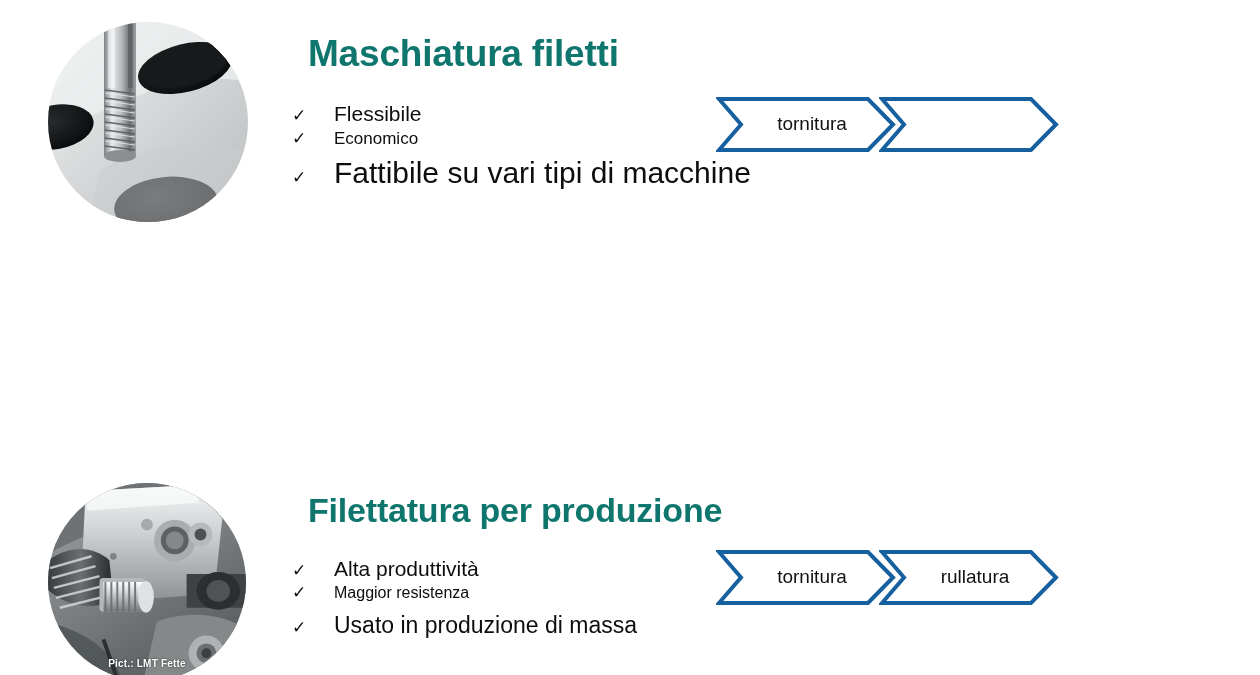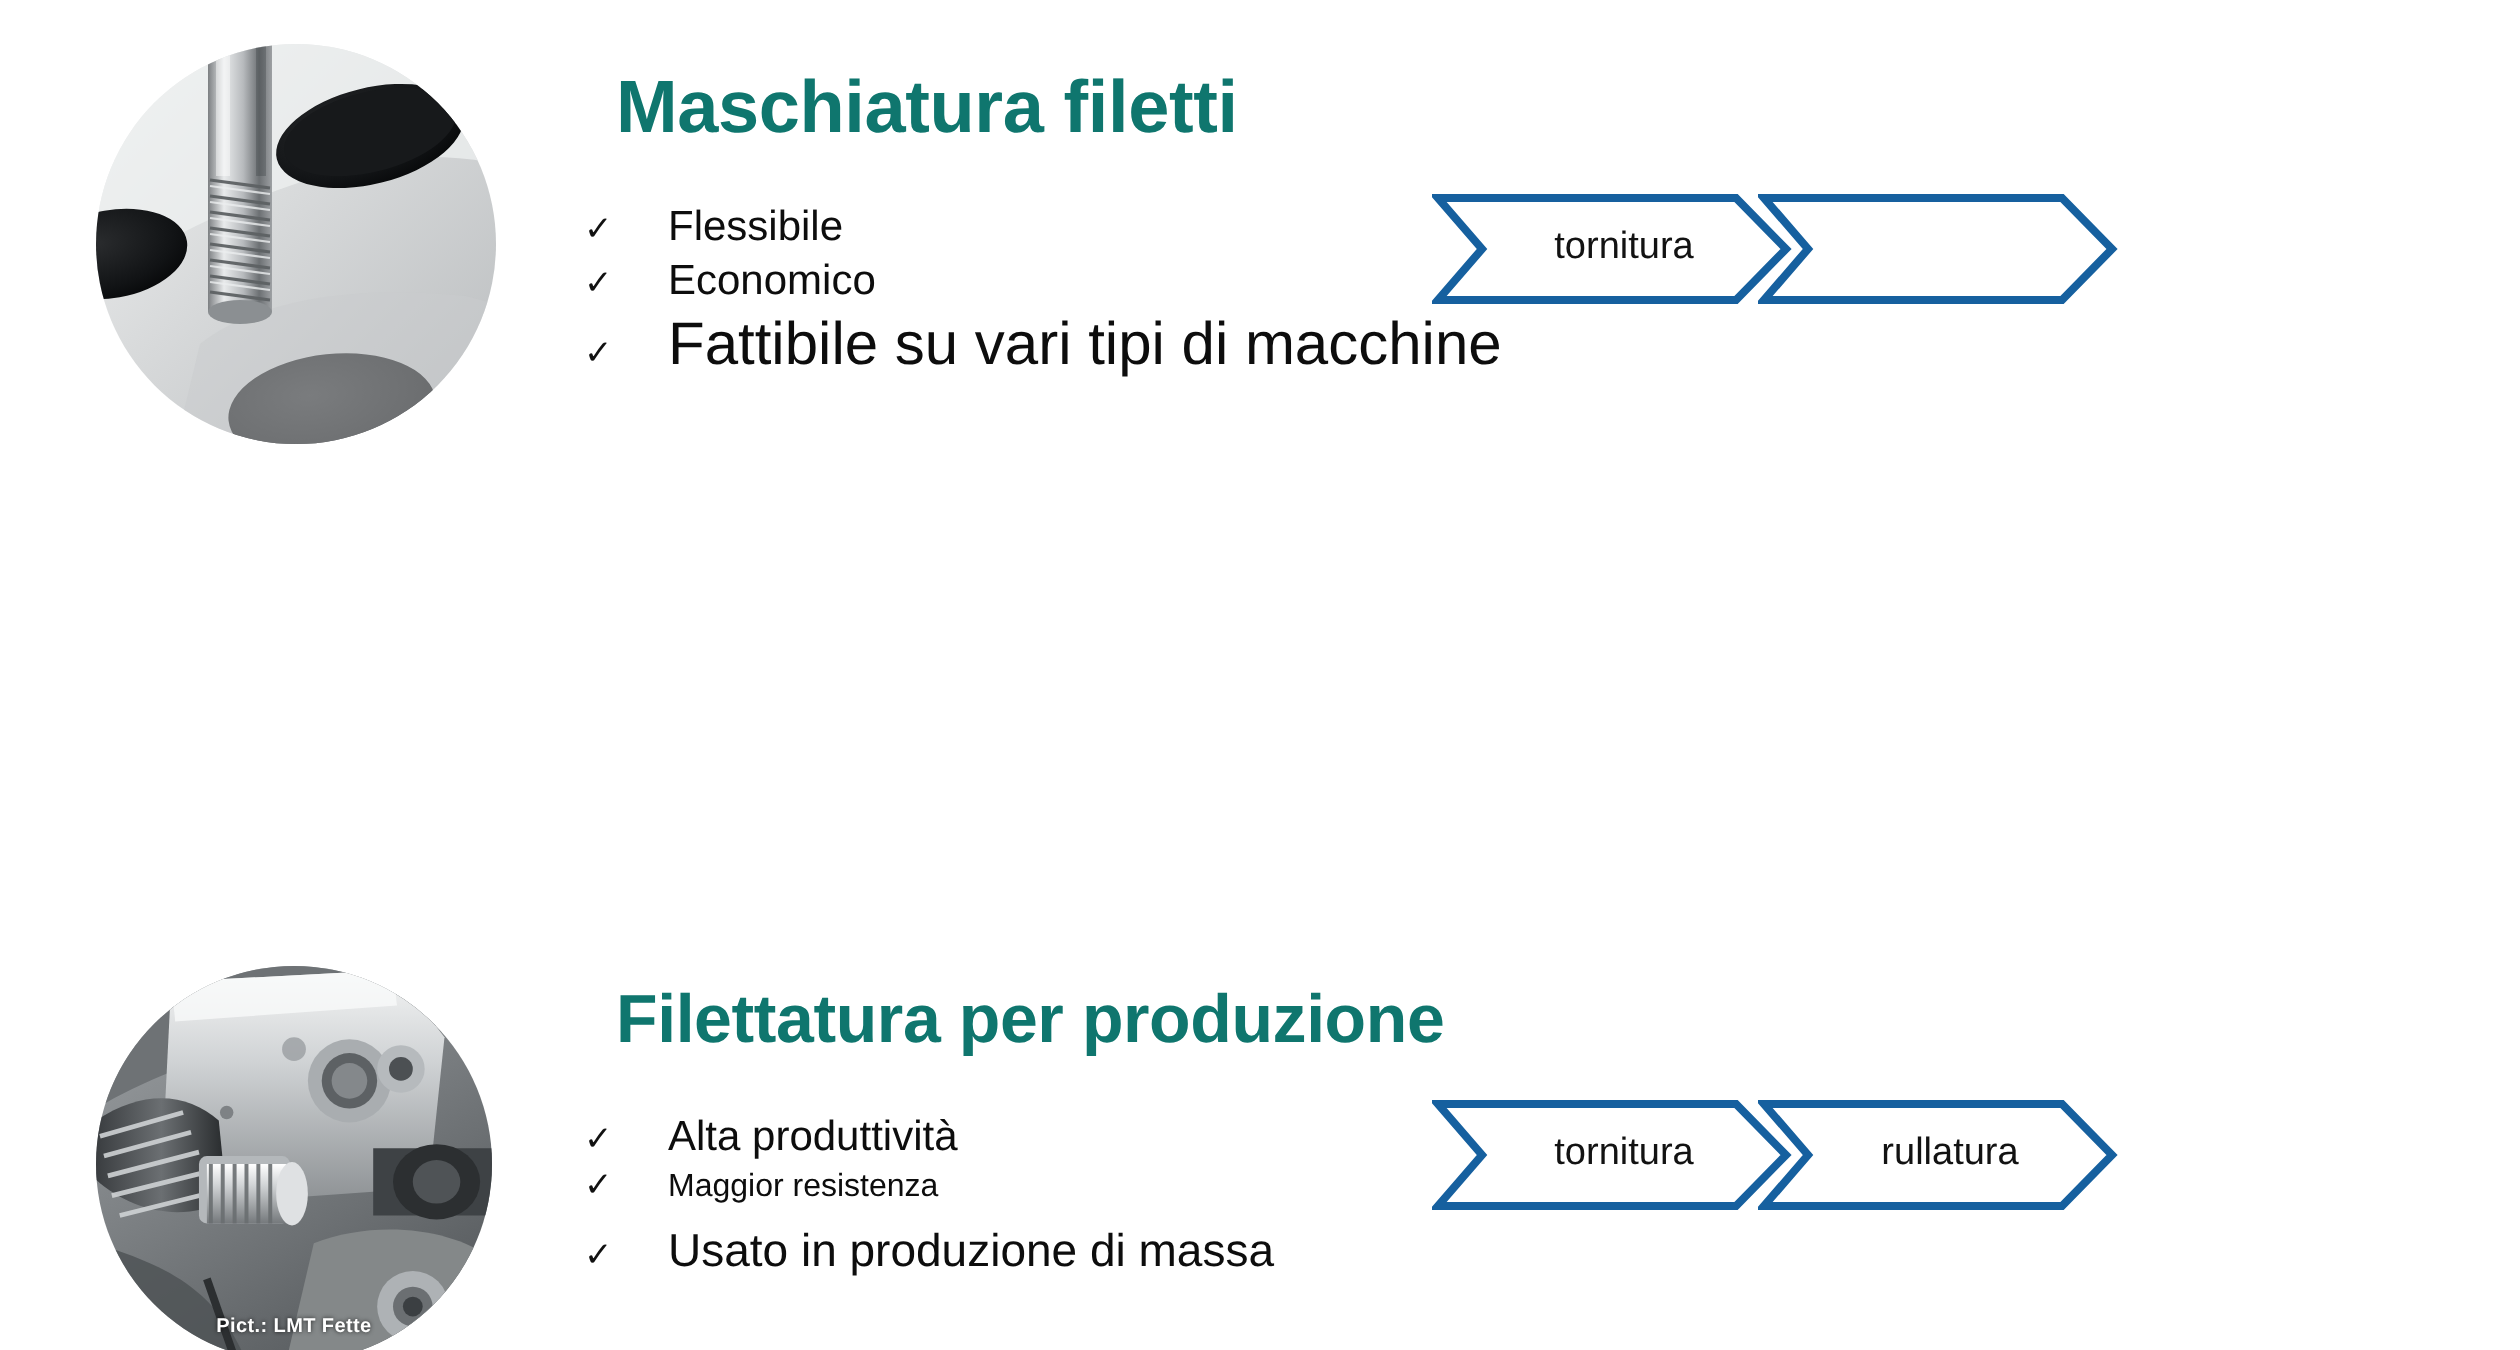--- a/index.html
+++ b/index.html
@@ -92,21 +92,21 @@
     font-size: 17px;
     line-height: 1;
     color: #111111;
   }
   .bullet .btxt { display: inline-block; }
 
   
   #bullets-1 .bullet:nth-child(1) { height: 27px; }
   #bullets-1 .bullet:nth-child(1) .btxt { font-size: 21px; }
   #bullets-1 .bullet:nth-child(2) { height: 27px; }
-  #bullets-1 .bullet:nth-child(2) .btxt { font-size: 21px; }
+  #bullets-1 .bullet:nth-child(2) .btxt { font-size: 17px; }
   #bullets-1 .bullet:nth-child(3) { height: 28px; }
   #bullets-1 .bullet:nth-child(3) .btxt { font-size: 30px; }
 
   #bullets-2 .bullet:nth-child(1) { height: 27px; }
   #bullets-2 .bullet:nth-child(1) .btxt { font-size: 21px; }
   #bullets-2 .bullet:nth-child(2) { height: 28px; }
   #bullets-2 .bullet:nth-child(2) .btxt { font-size: 16px; }
   #bullets-2 .bullet:nth-child(3) { height: 29px; }
   #bullets-2 .bullet:nth-child(3) .btxt { font-size: 23px; }
 

